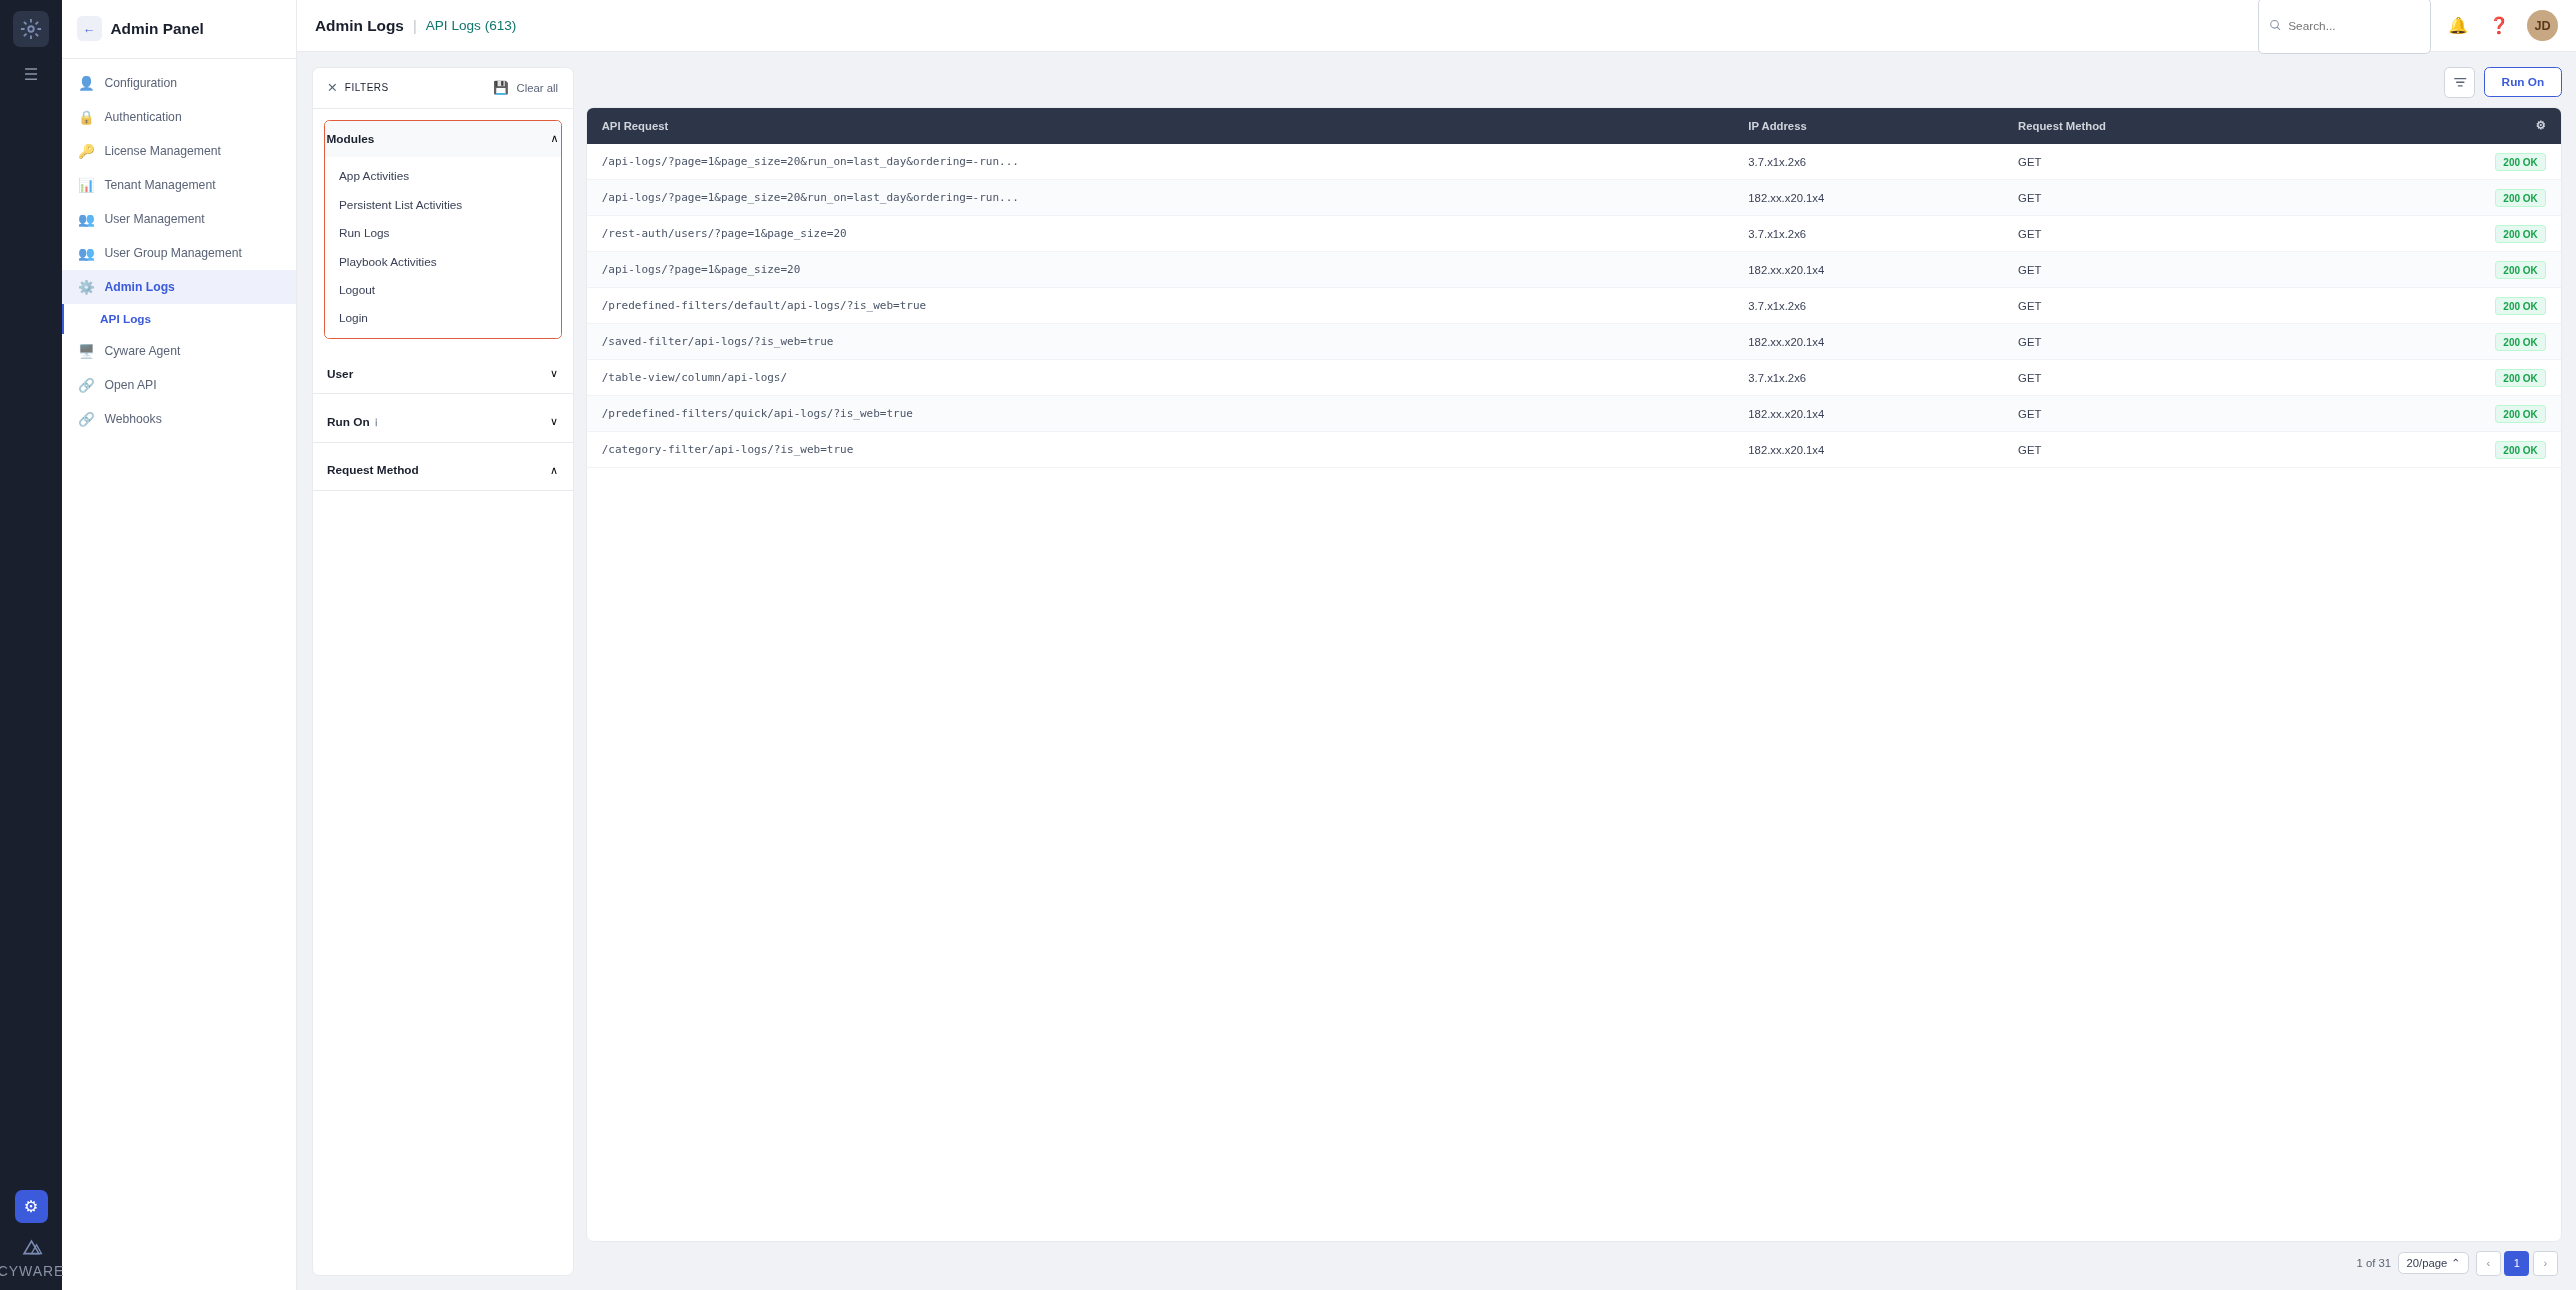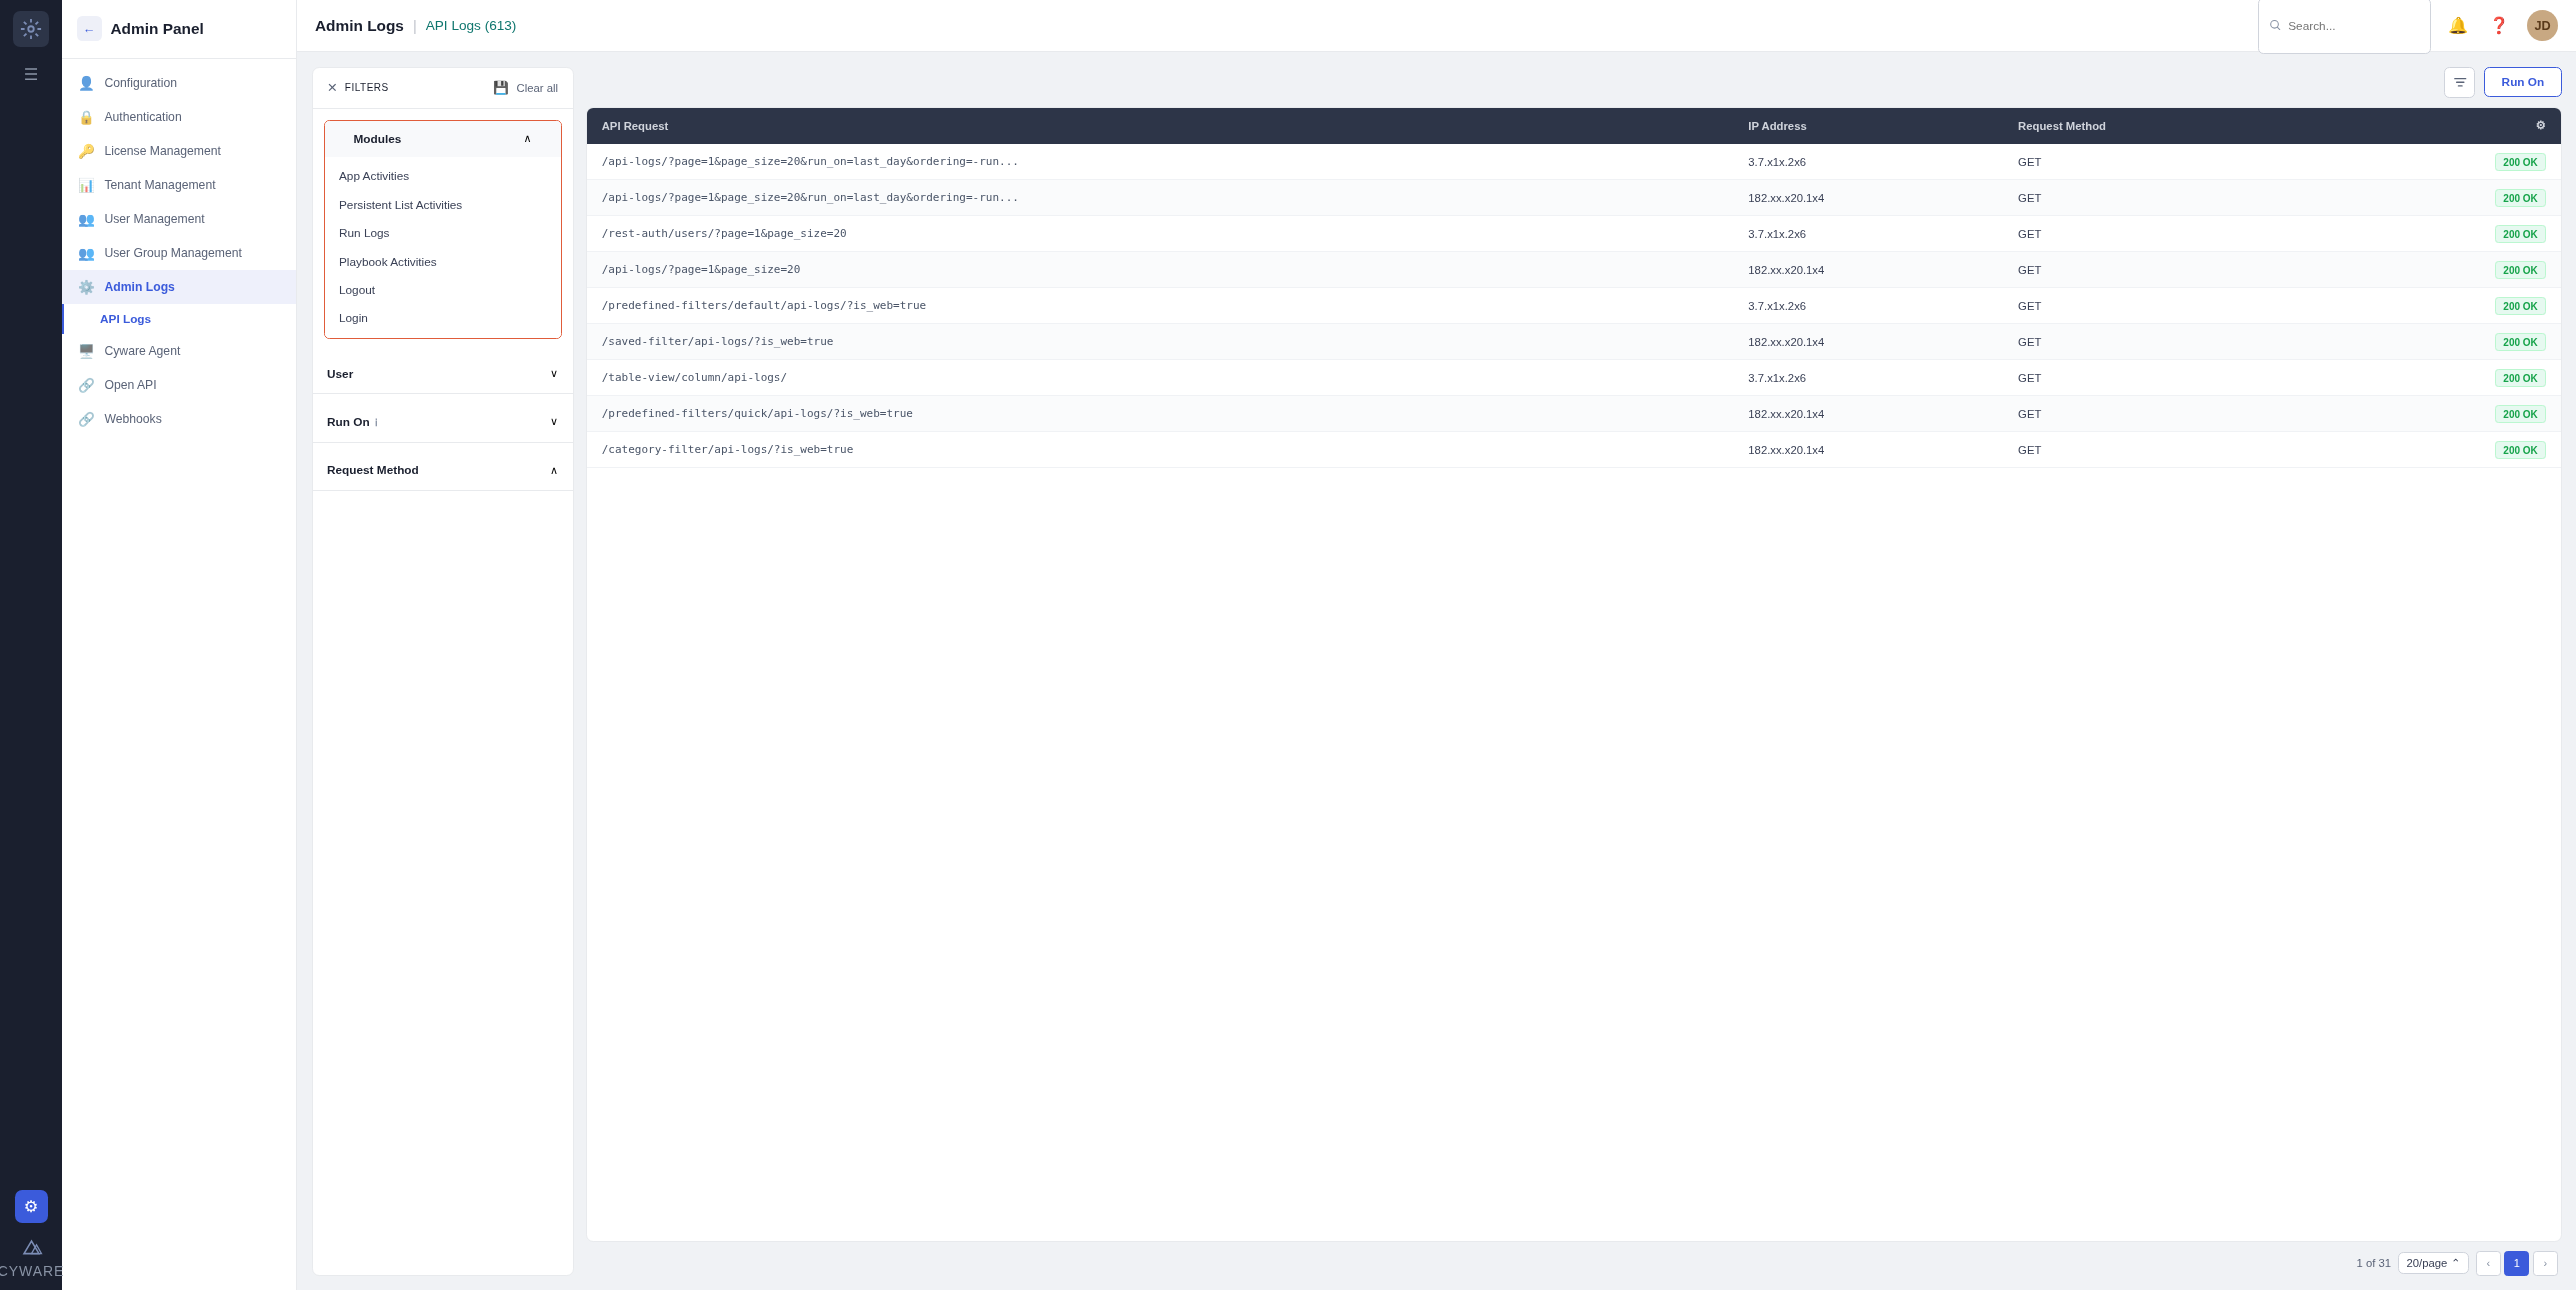--- a/index.html
+++ b/index.html
@@ -254,21 +254,21 @@
     .modules-box {
       margin: 11px;
       border: 1.8px solid #e05c3a;
       border-radius: 5.4px;
       overflow: hidden;
     }
     .filter-section-header {
       display: flex;
       align-items: center;
       justify-content: space-between;
-      padding: 11px 29px;
+      padding: 11px 2px;
       cursor: pointer;
       background: #f8f9fb;
     }
     .filter-section-header.modules-header {
       background: #f8f9fb;
     }
     .filter-section-label {
       font-size: 11.8px;
       font-weight: 600;
       color: #1a1f2e;

